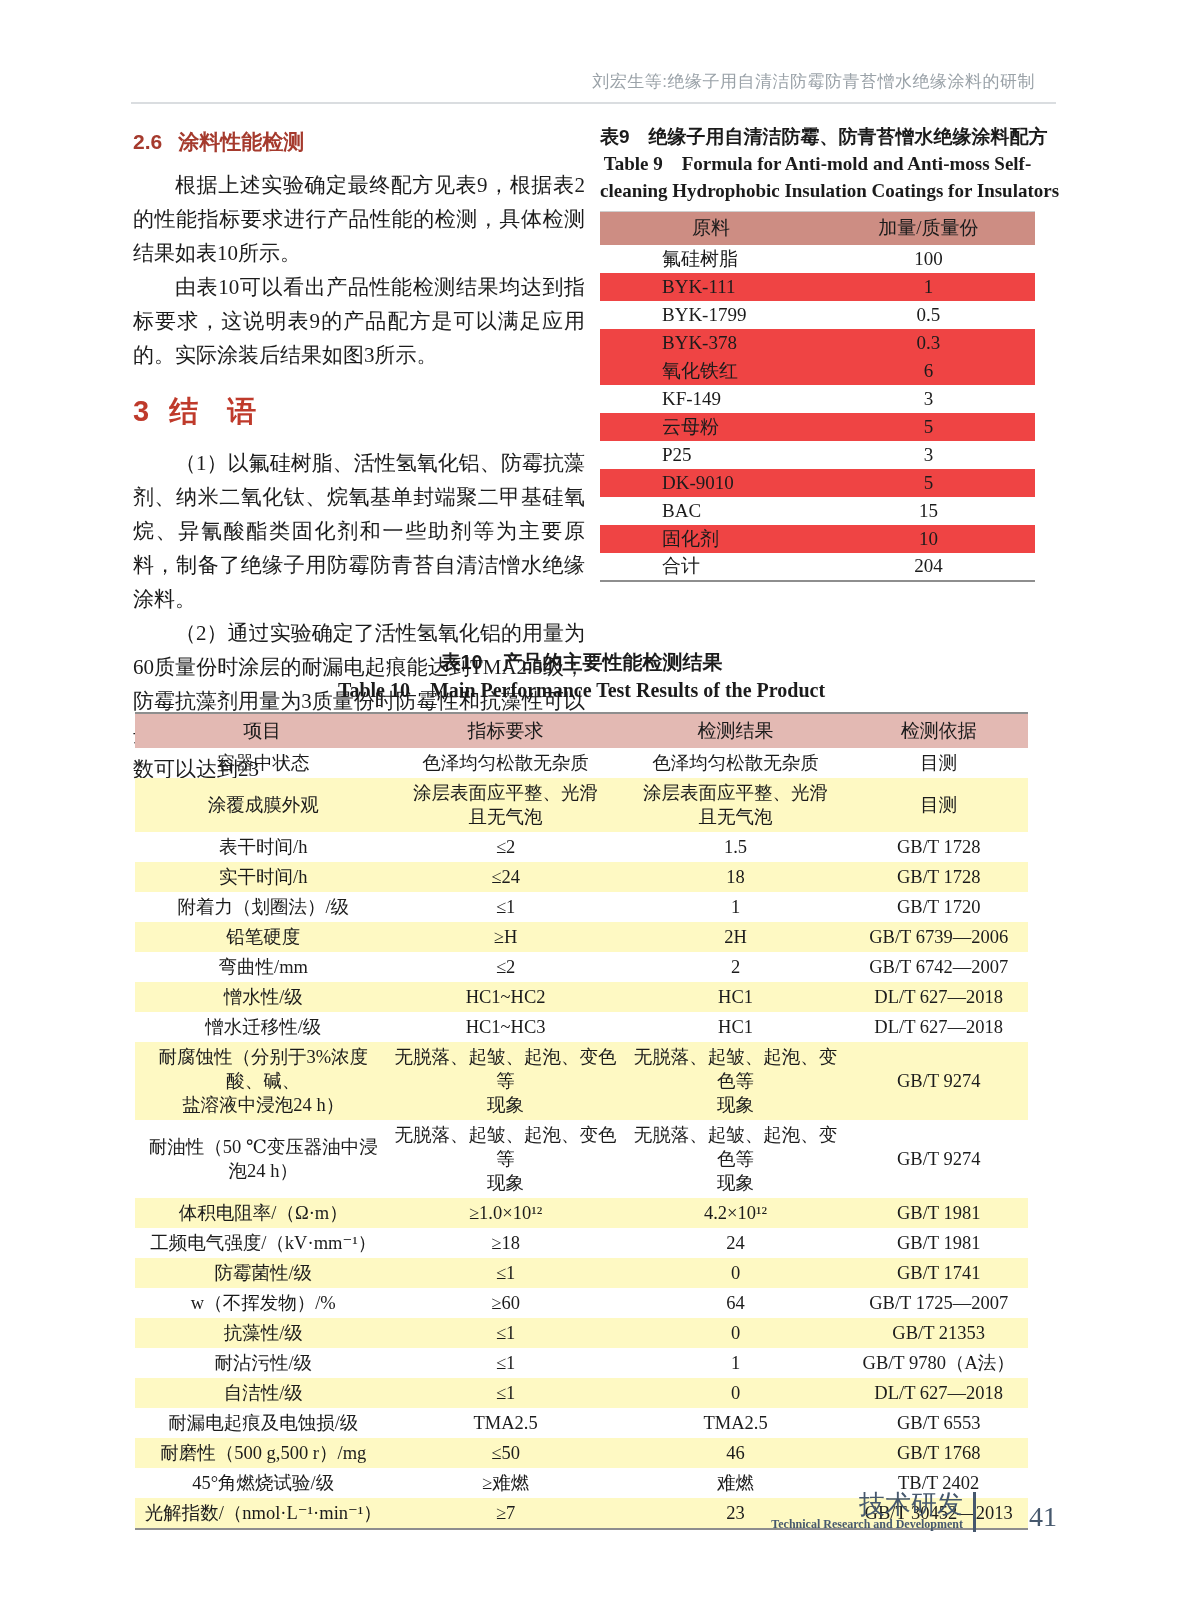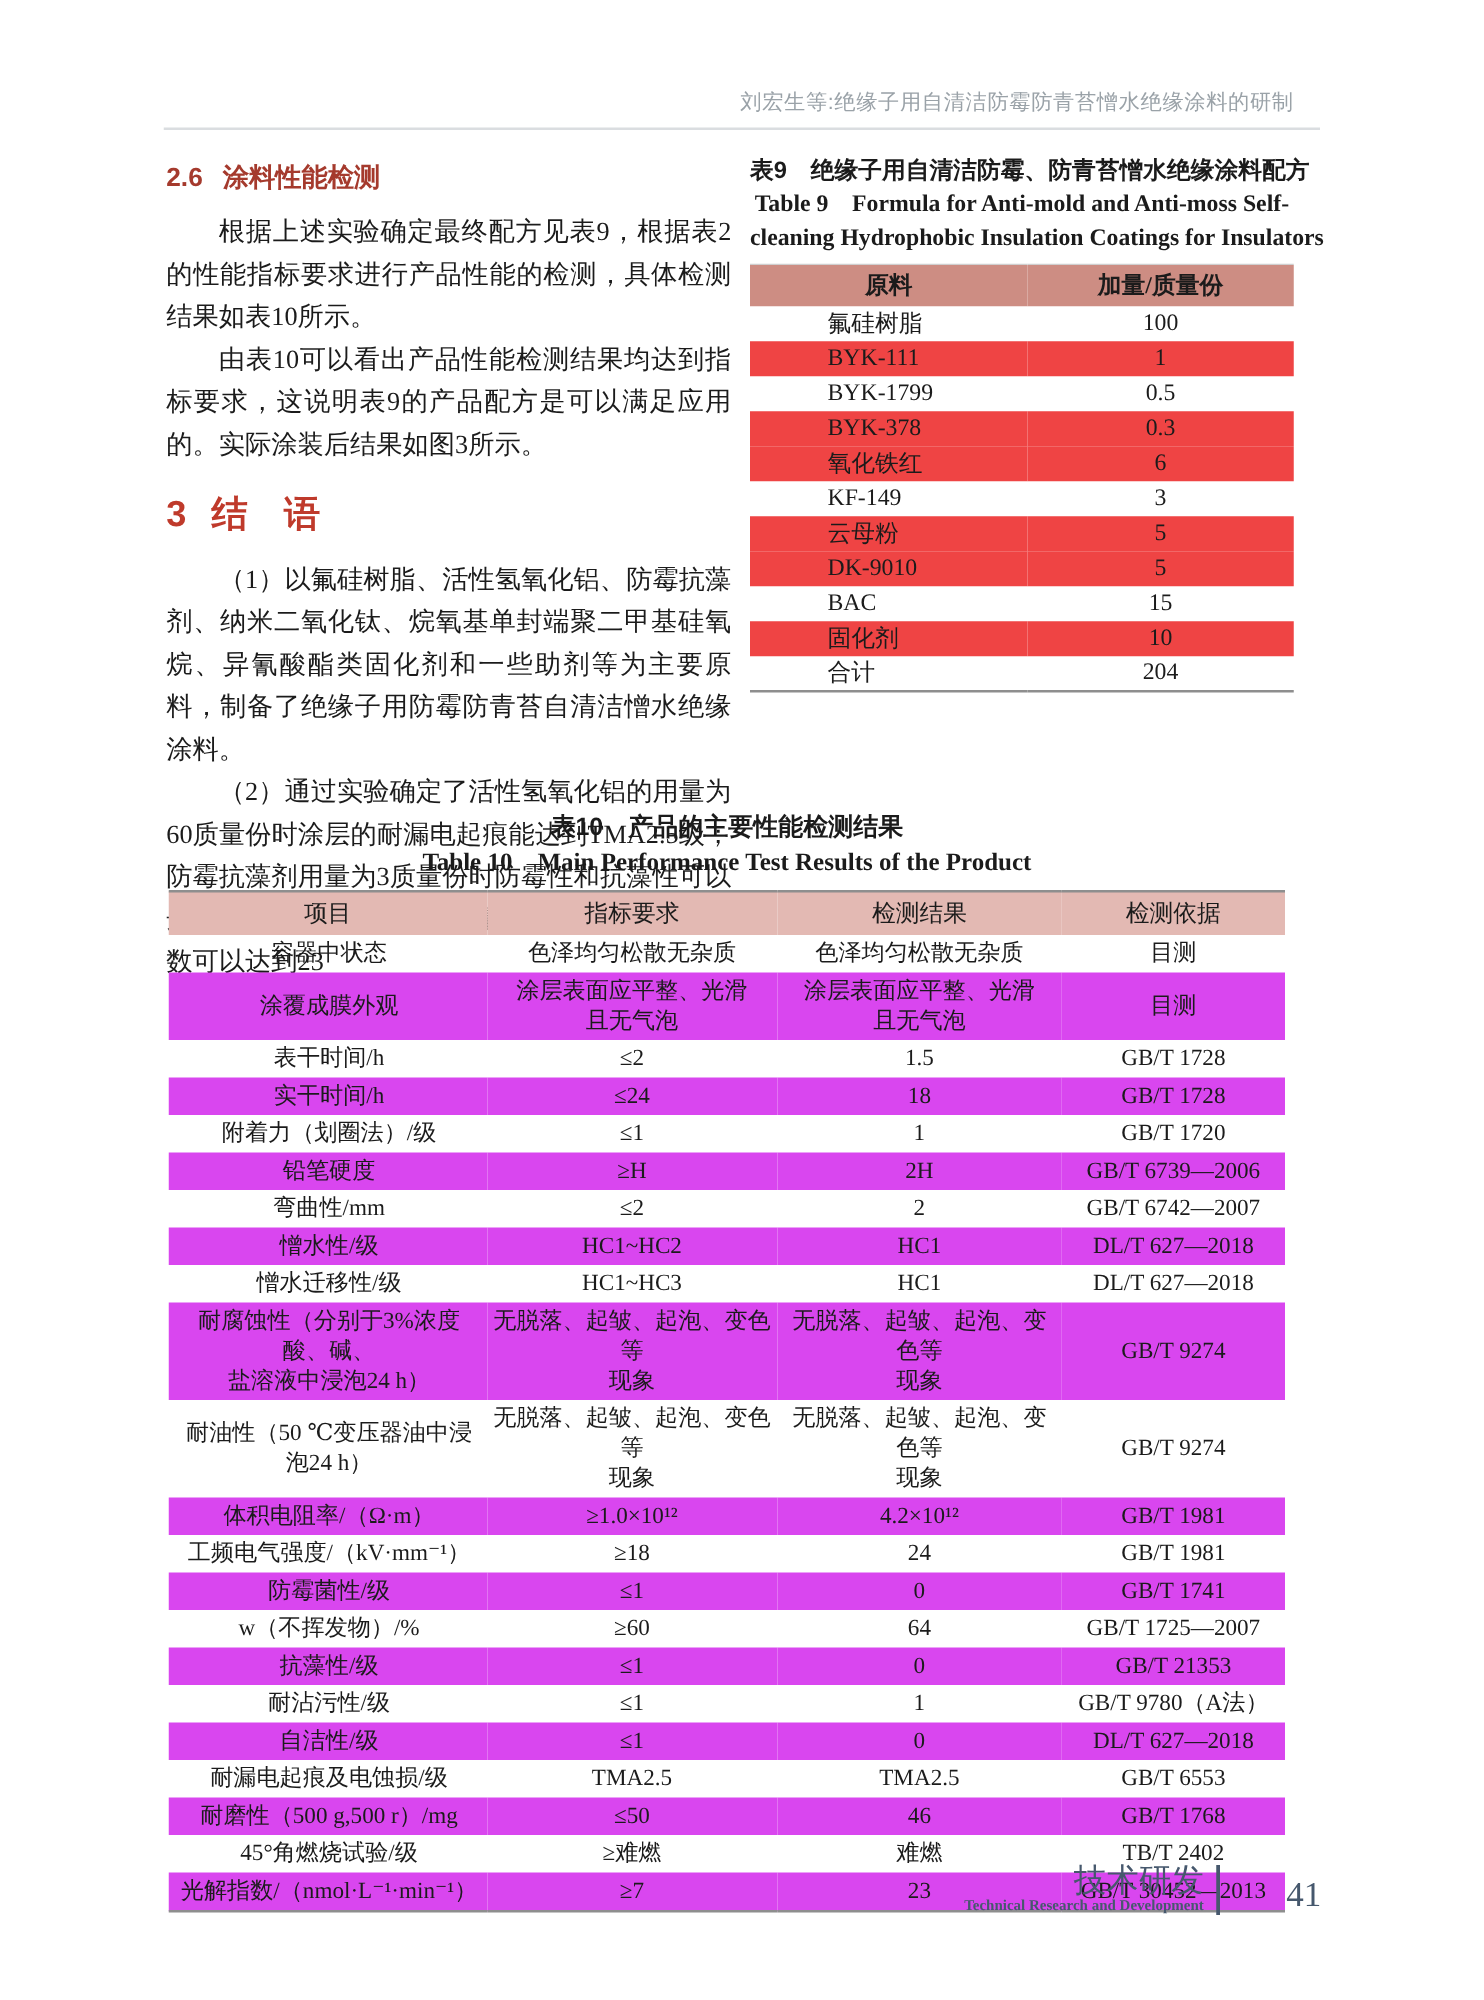--- a/index.html
+++ b/index.html
@@ -29,36 +29,36 @@
   .sec3 { font-family:"Liberation Sans","DejaVu Sans",sans-serif; font-size:29px; font-weight:bold;
           color:#bf3a2b; margin:20px 0 14px 0; }
   .sec3 .sec-num { margin-right:20px; }
 
   
   .t9-title-cn { font-family:"Liberation Sans","DejaVu Sans",sans-serif; font-weight:bold;
                  font-size:19px; text-align:center; line-height:26px; white-space:pre; }
   .t9-title-en { font-weight:bold; font-size:19px; text-align:center; line-height:27px; white-space:pre; }
   #table9 { width:100%; border-collapse:collapse; margin-top:7px;
             border-top:1px solid #cfcfcf; border-bottom:2px solid #8e8e8e; }
-  #table9 th { background:#cd8d83; font-weight:bold; font-size:19px; height:33px; text-align:center; }
+  #table9 th { background:#cd8d83; font-weight:normal; font-size:19px; height:33px; text-align:center; }
   #table9 td { font-size:19px; height:28px; text-align:center; }
   #table9 td:first-child { text-align:left; padding-left:62px; }
   #table9 tbody tr.alt { background:#ef4444; }
 
   
   .table10-block { position:absolute; top:648px; left:135px; width:893px; }
   .t10-title-cn { font-family:"Liberation Sans","DejaVu Sans",sans-serif; font-weight:bold;
                   font-size:20px; text-align:center; line-height:28px; white-space:pre; }
   .t10-title-en { font-weight:bold; font-size:20px; text-align:center; line-height:28px; white-space:pre; }
   #table10 { width:100%; border-collapse:collapse; margin-top:8px;
              border-top:2px solid #8e8e8e; border-bottom:2px solid #8e8e8e; }
   #table10 th { background:#e3b9b3; font-weight:normal; font-size:19px; height:35px; text-align:center; }
   #table10 td { font-size:18.5px; line-height:24px; padding:3px 4px; text-align:center; white-space:pre-line; }
   #table10 td:first-child { text-align:center; padding-left:6px; }
-  #table10 tbody tr.alt { background:#d946ef; }
+  #table10 tbody tr.alt { background:#fef9c3; }
 
   
   .footer { position:absolute; top:1492px; right:130px; display:flex; align-items:stretch; }
   .footer-text { text-align:right; color:#46586d; }
   .footer-cn { font-family:"Liberation Sans","DejaVu Sans",sans-serif; font-weight:normal; font-size:26px; line-height:24px; }
   .footer-en { font-size:12px; line-height:16px; font-weight:bold; }
   .footer-sep { width:3px; background:#46586d; margin:0 9px 0 10px; }
   .footer-page { color:#46586d; font-size:28px; align-self:flex-end; line-height:30px;padding-left:44px; }
 </style>
 </head>
@@ -121,20 +121,24 @@
               <td>氧化铁红</td>
               <td>6</td>
             </tr>
             <tr>
               <td>KF-149</td>
               <td>3</td>
             </tr>
             <tr class="alt">
               <td>云母粉</td>
               <td>5</td>
+            </tr>
+            <tr>
+              <td>P25</td>
+              <td>3</td>
             </tr>
             <tr class="alt">
               <td>DK-9010</td>
               <td>5</td>
             </tr>
             <tr>
               <td>BAC</td>
               <td>15</td>
             </tr>
             <tr class="alt">

